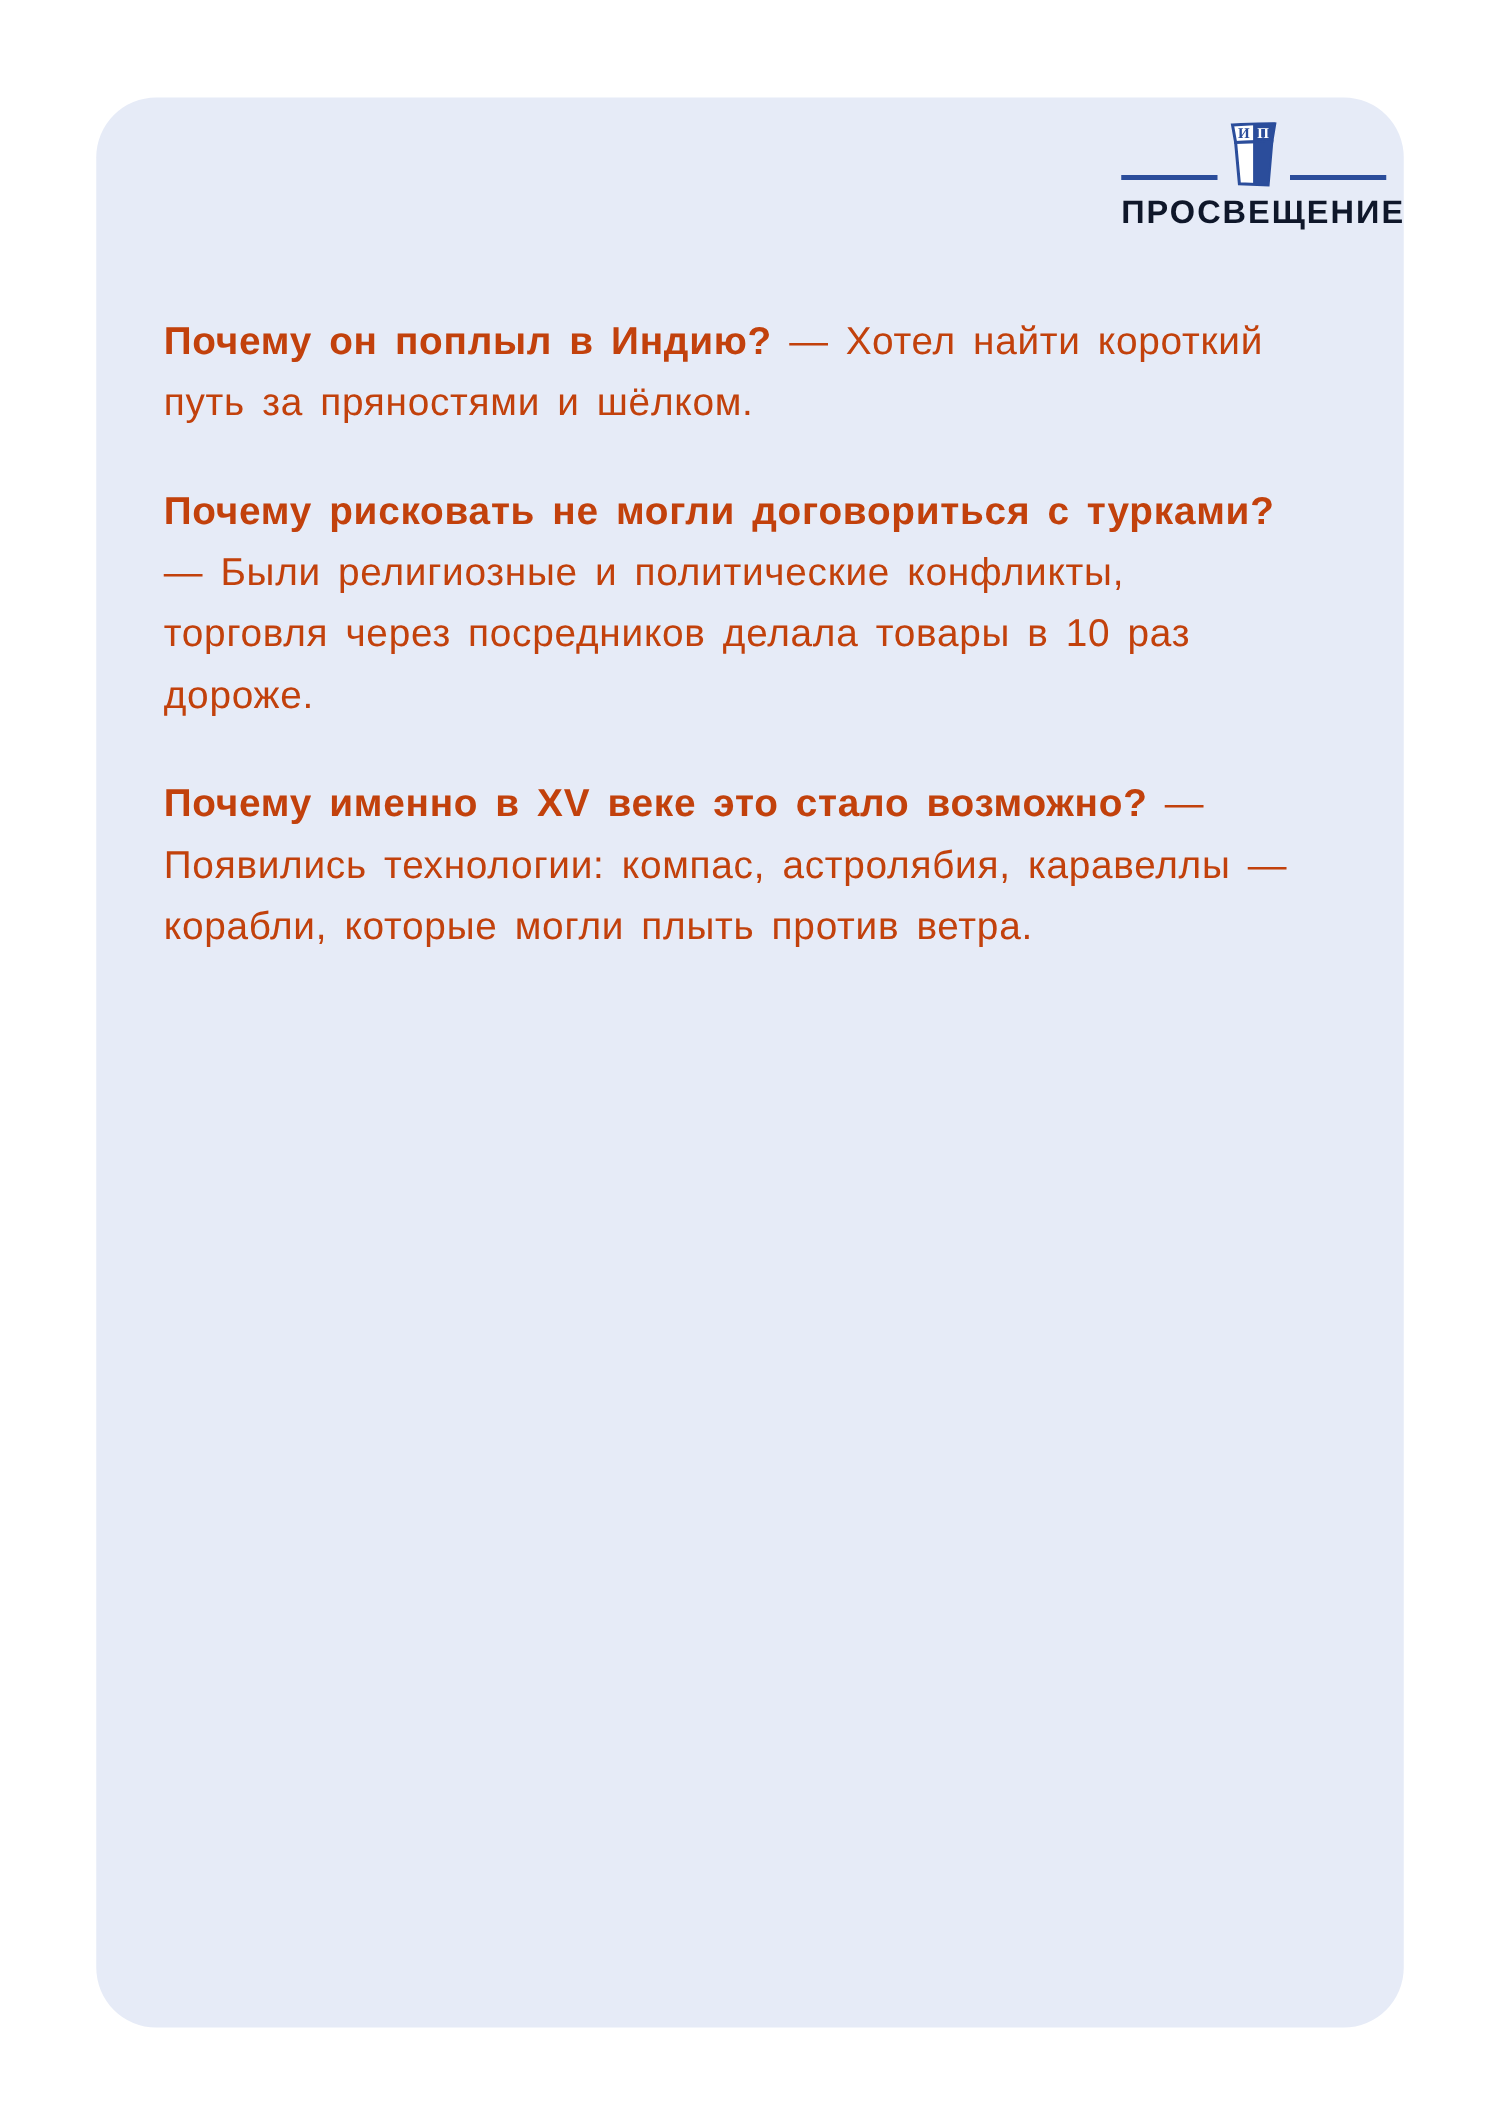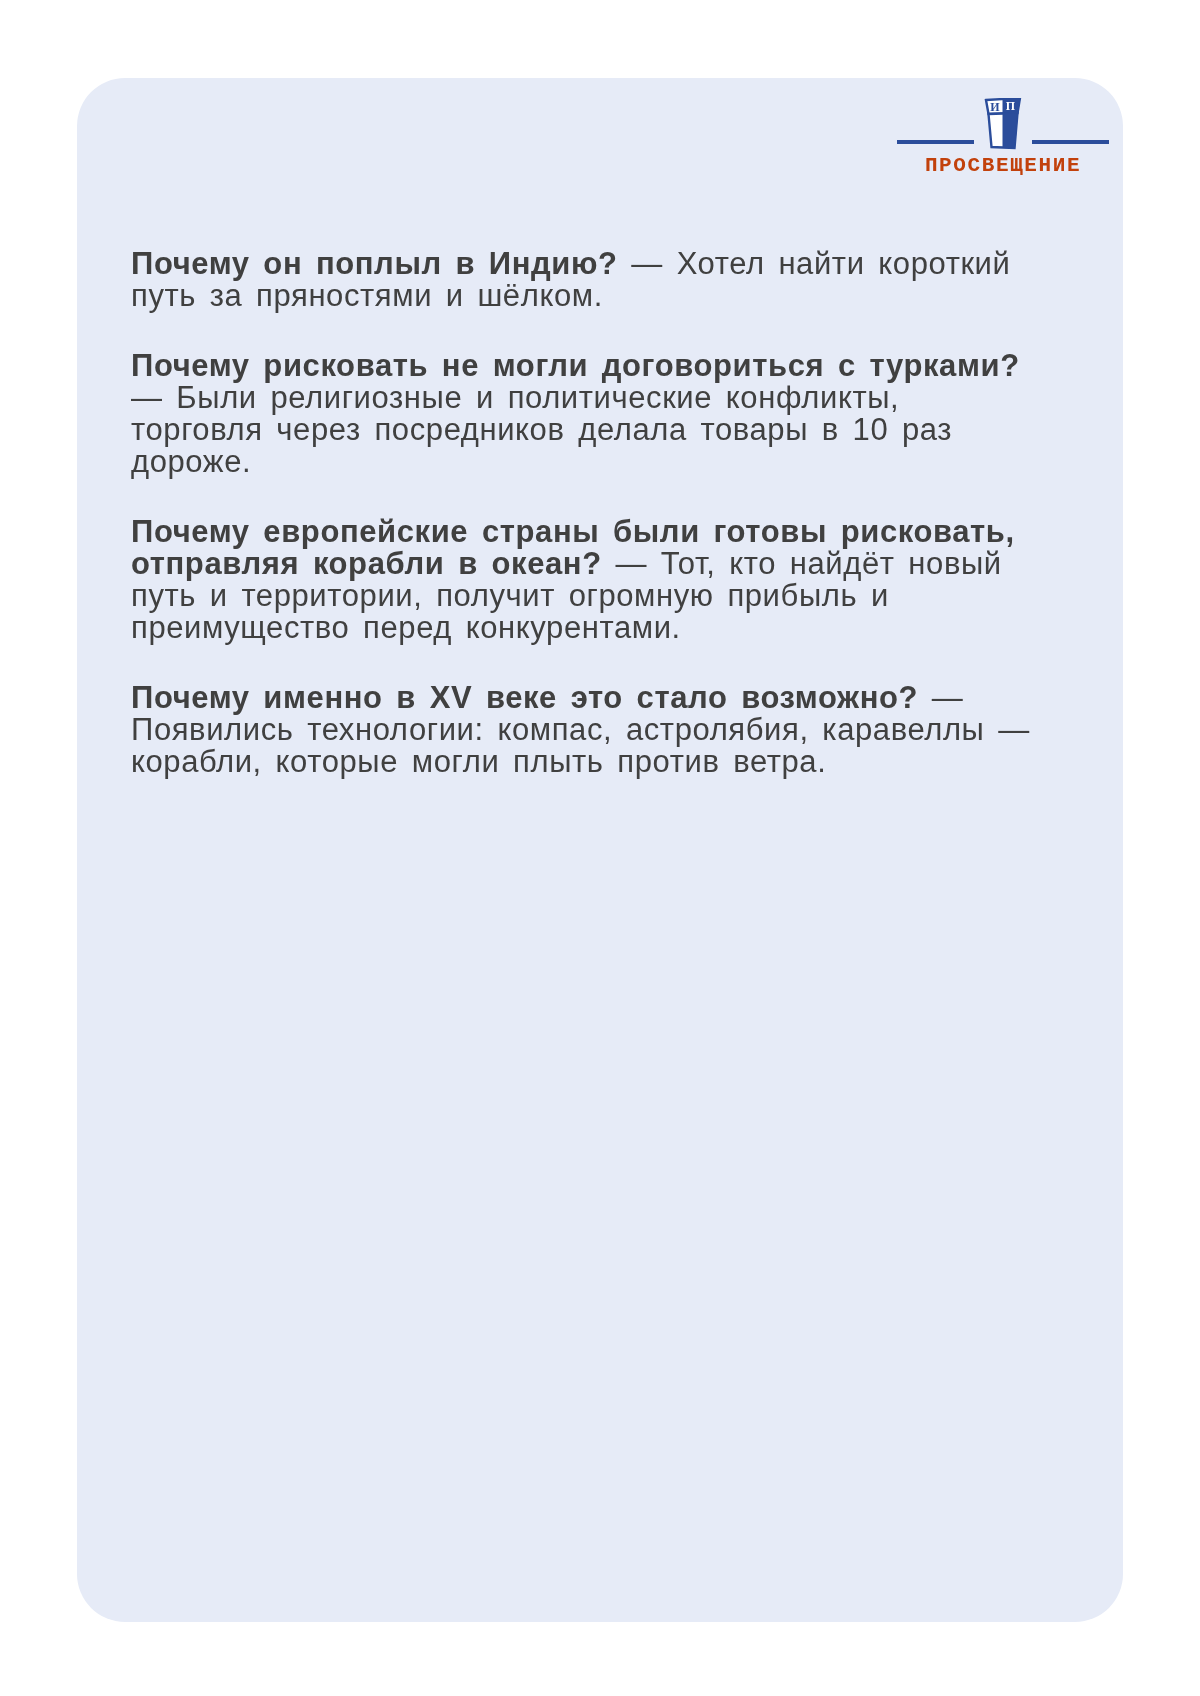--- a/index.html
+++ b/index.html
@@ -40,39 +40,39 @@
   }
   .logo-line {
     flex: 1 1 auto;
     height: 4px;
     background: #2b4d9b;
     margin-bottom: 6px;
   }
   .logo-mark { flex: 0 0 auto; line-height: 0; }
   .logo-text {
     margin-top: 4px;
-    font-family: Liberation Mono, monospace;
+    font-family: Liberation Sans, sans-serif;
     font-weight: bold;
-    font-size: 21px;
+    font-size: 26px;
     letter-spacing: 1.6px;
     white-space: nowrap;
-    color: #c2410c;
+    color: #0f172a;
   }
   .content {
     position: absolute;
     left: 54px;
     top: 170px;
     width: 900px;
   }
   .qa {
     font-size: 31px;
-    line-height: 32px;
+    line-height: 49px;
     letter-spacing: 0.6px;
     word-spacing: 4.5px;
-    color: #404040;
+    color: #c2410c;
     margin-bottom: 38px;
   }
   .qa b { font-weight: bold; }
 </style>
 </head>
 <body>
 
 <div class="page">
   <div class="card">
 
@@ -90,18 +90,17 @@
           </svg>
         </span>
         <span class="logo-line"></span>
       </div>
       <div class="logo-text">ПРОСВЕЩЕНИЕ</div>
     </div>
 
     <div class="content">
       <p class="qa"><b>Почему он поплыл в Индию?</b> <span>— Хотел найти короткий путь за пряностями и шёлком.</span></p>
       <p class="qa"><b>Почему рисковать не могли договориться с турками?</b> <span>— Были религиозные и политические конфликты, торговля через посредников делала товары в 10 раз дороже.</span></p>
-      <p class="qa"><b>Почему европейские страны были готовы рисковать, отправляя корабли в океан?</b> <span>— Тот, кто найдёт новый путь и территории, получит огромную прибыль и преимущество перед конкурентами.</span></p>
       <p class="qa"><b>Почему именно в XV веке это стало возможно?</b> <span>— Появились технологии: компас, астролябия, каравеллы — корабли, которые могли плыть против ветра.</span></p>
     </div>
 
   </div>
 </div>
 
 </body></html>

